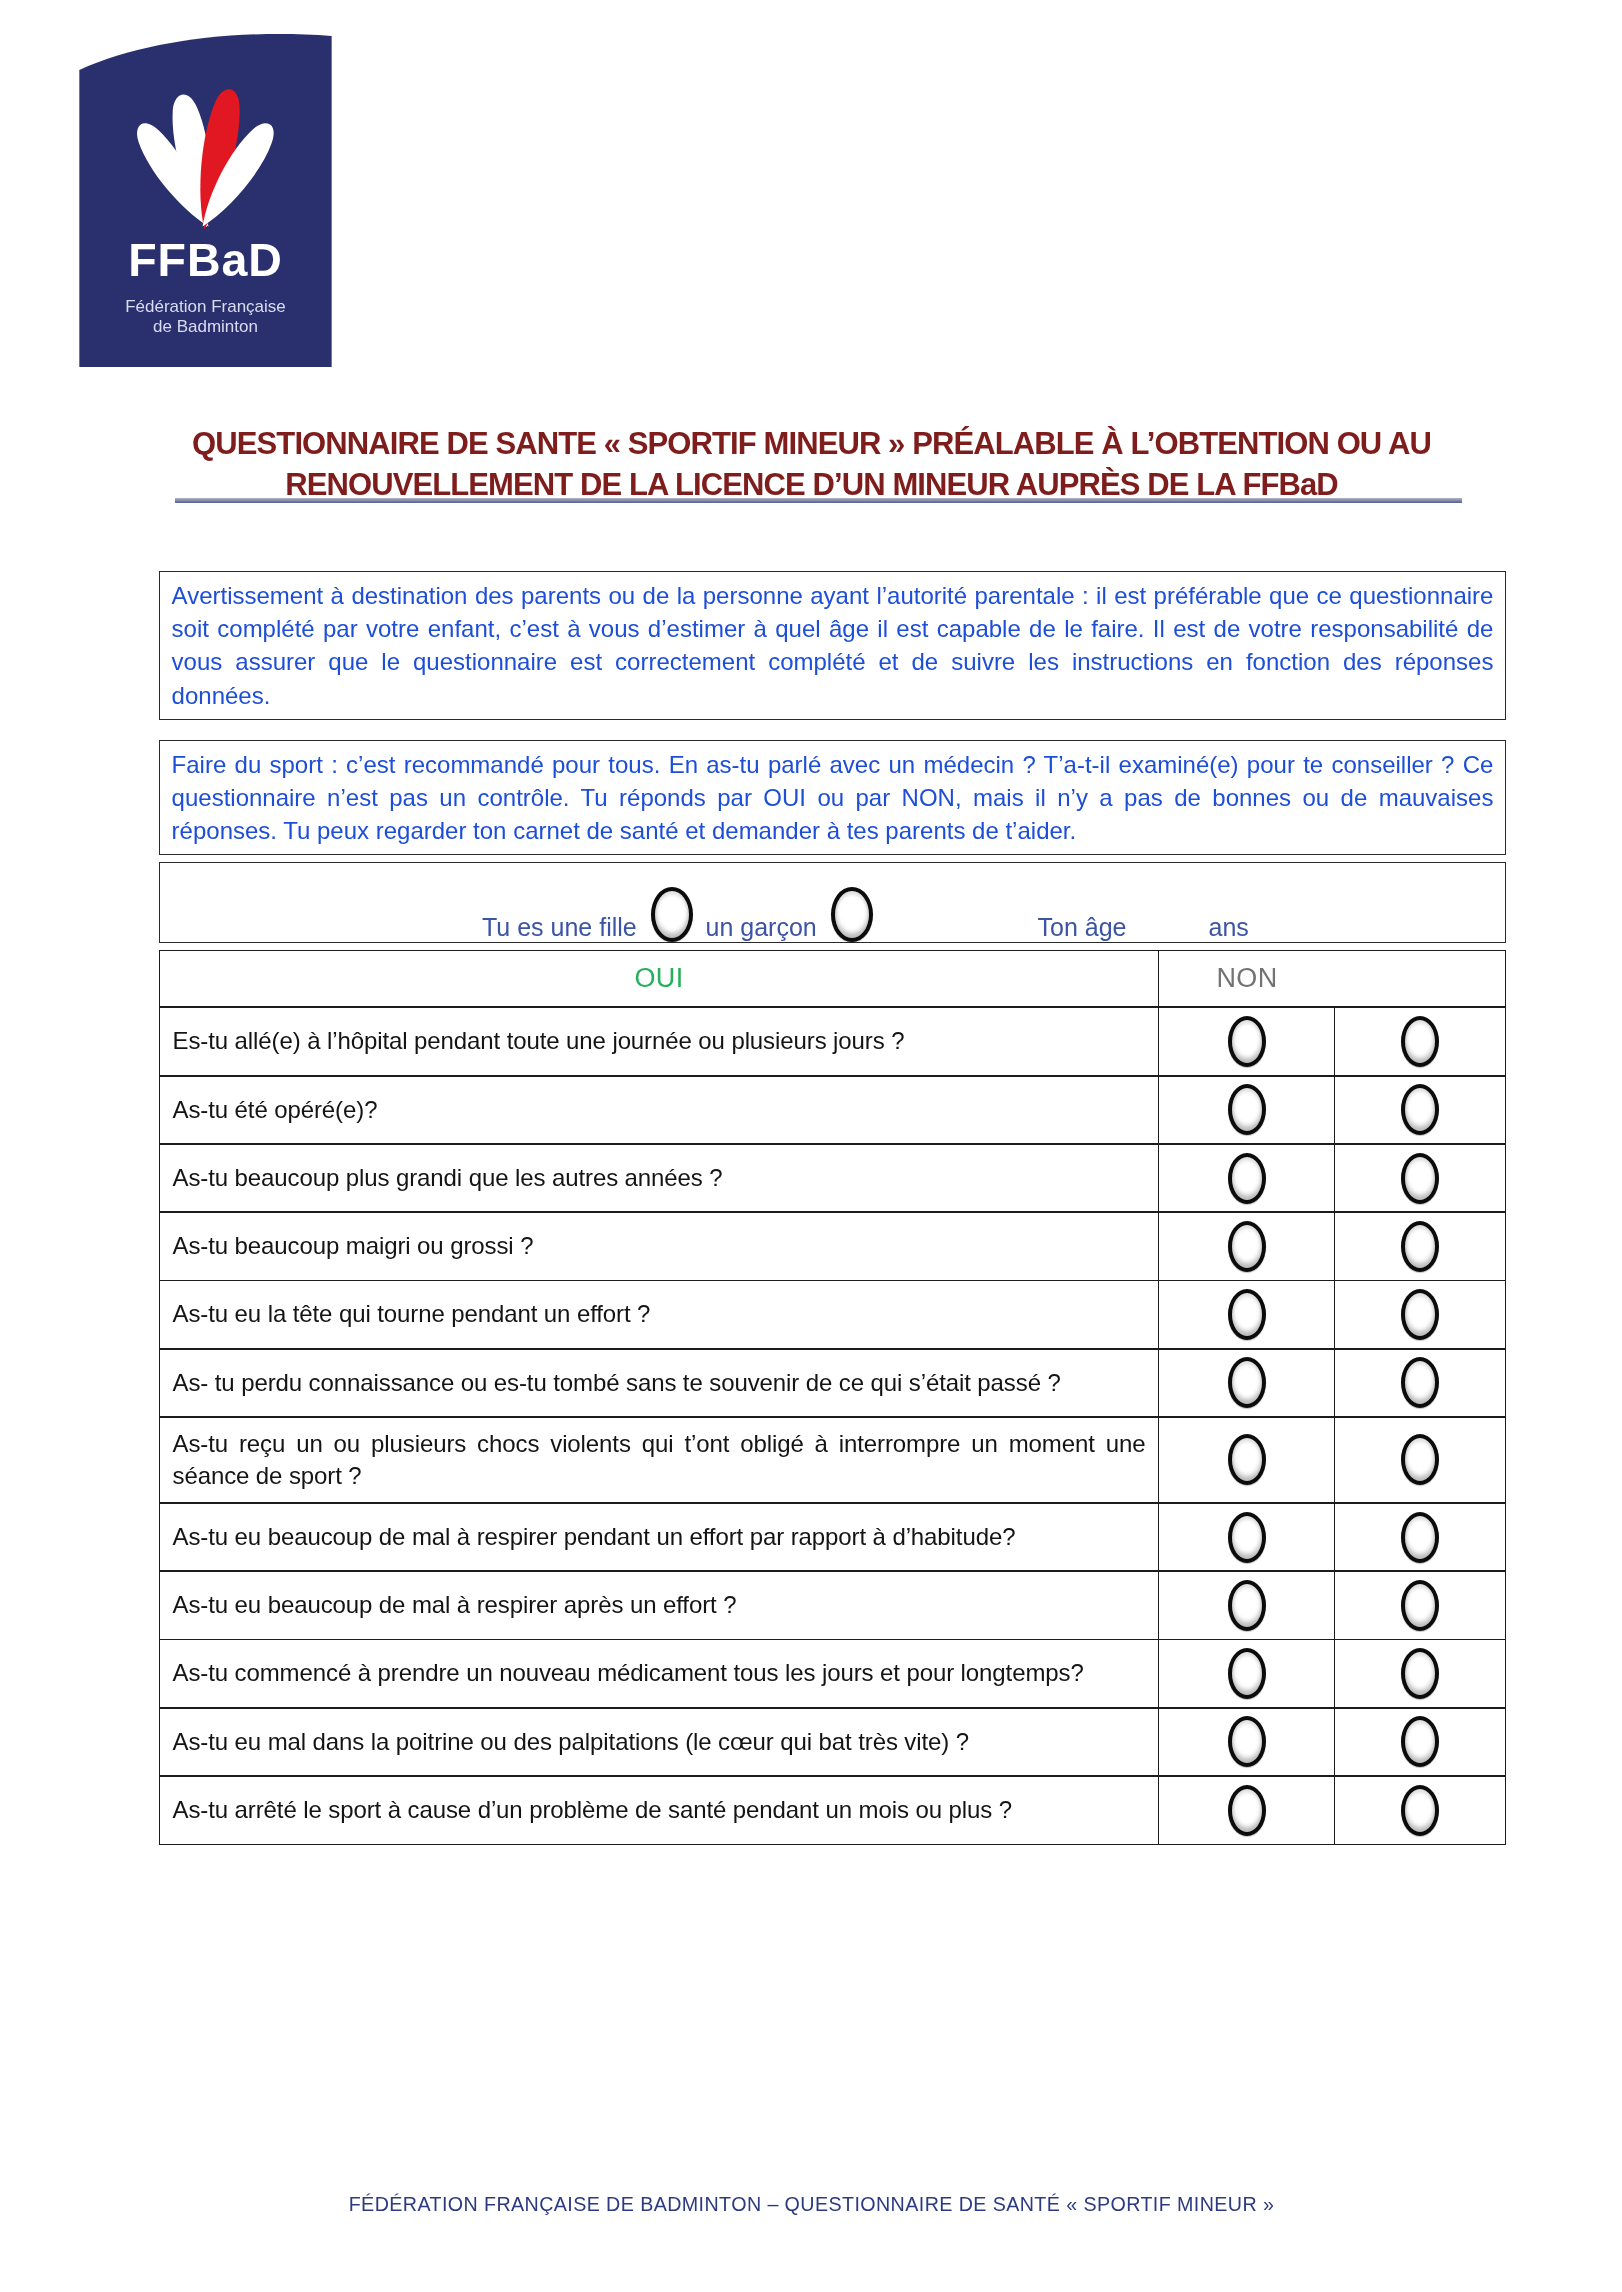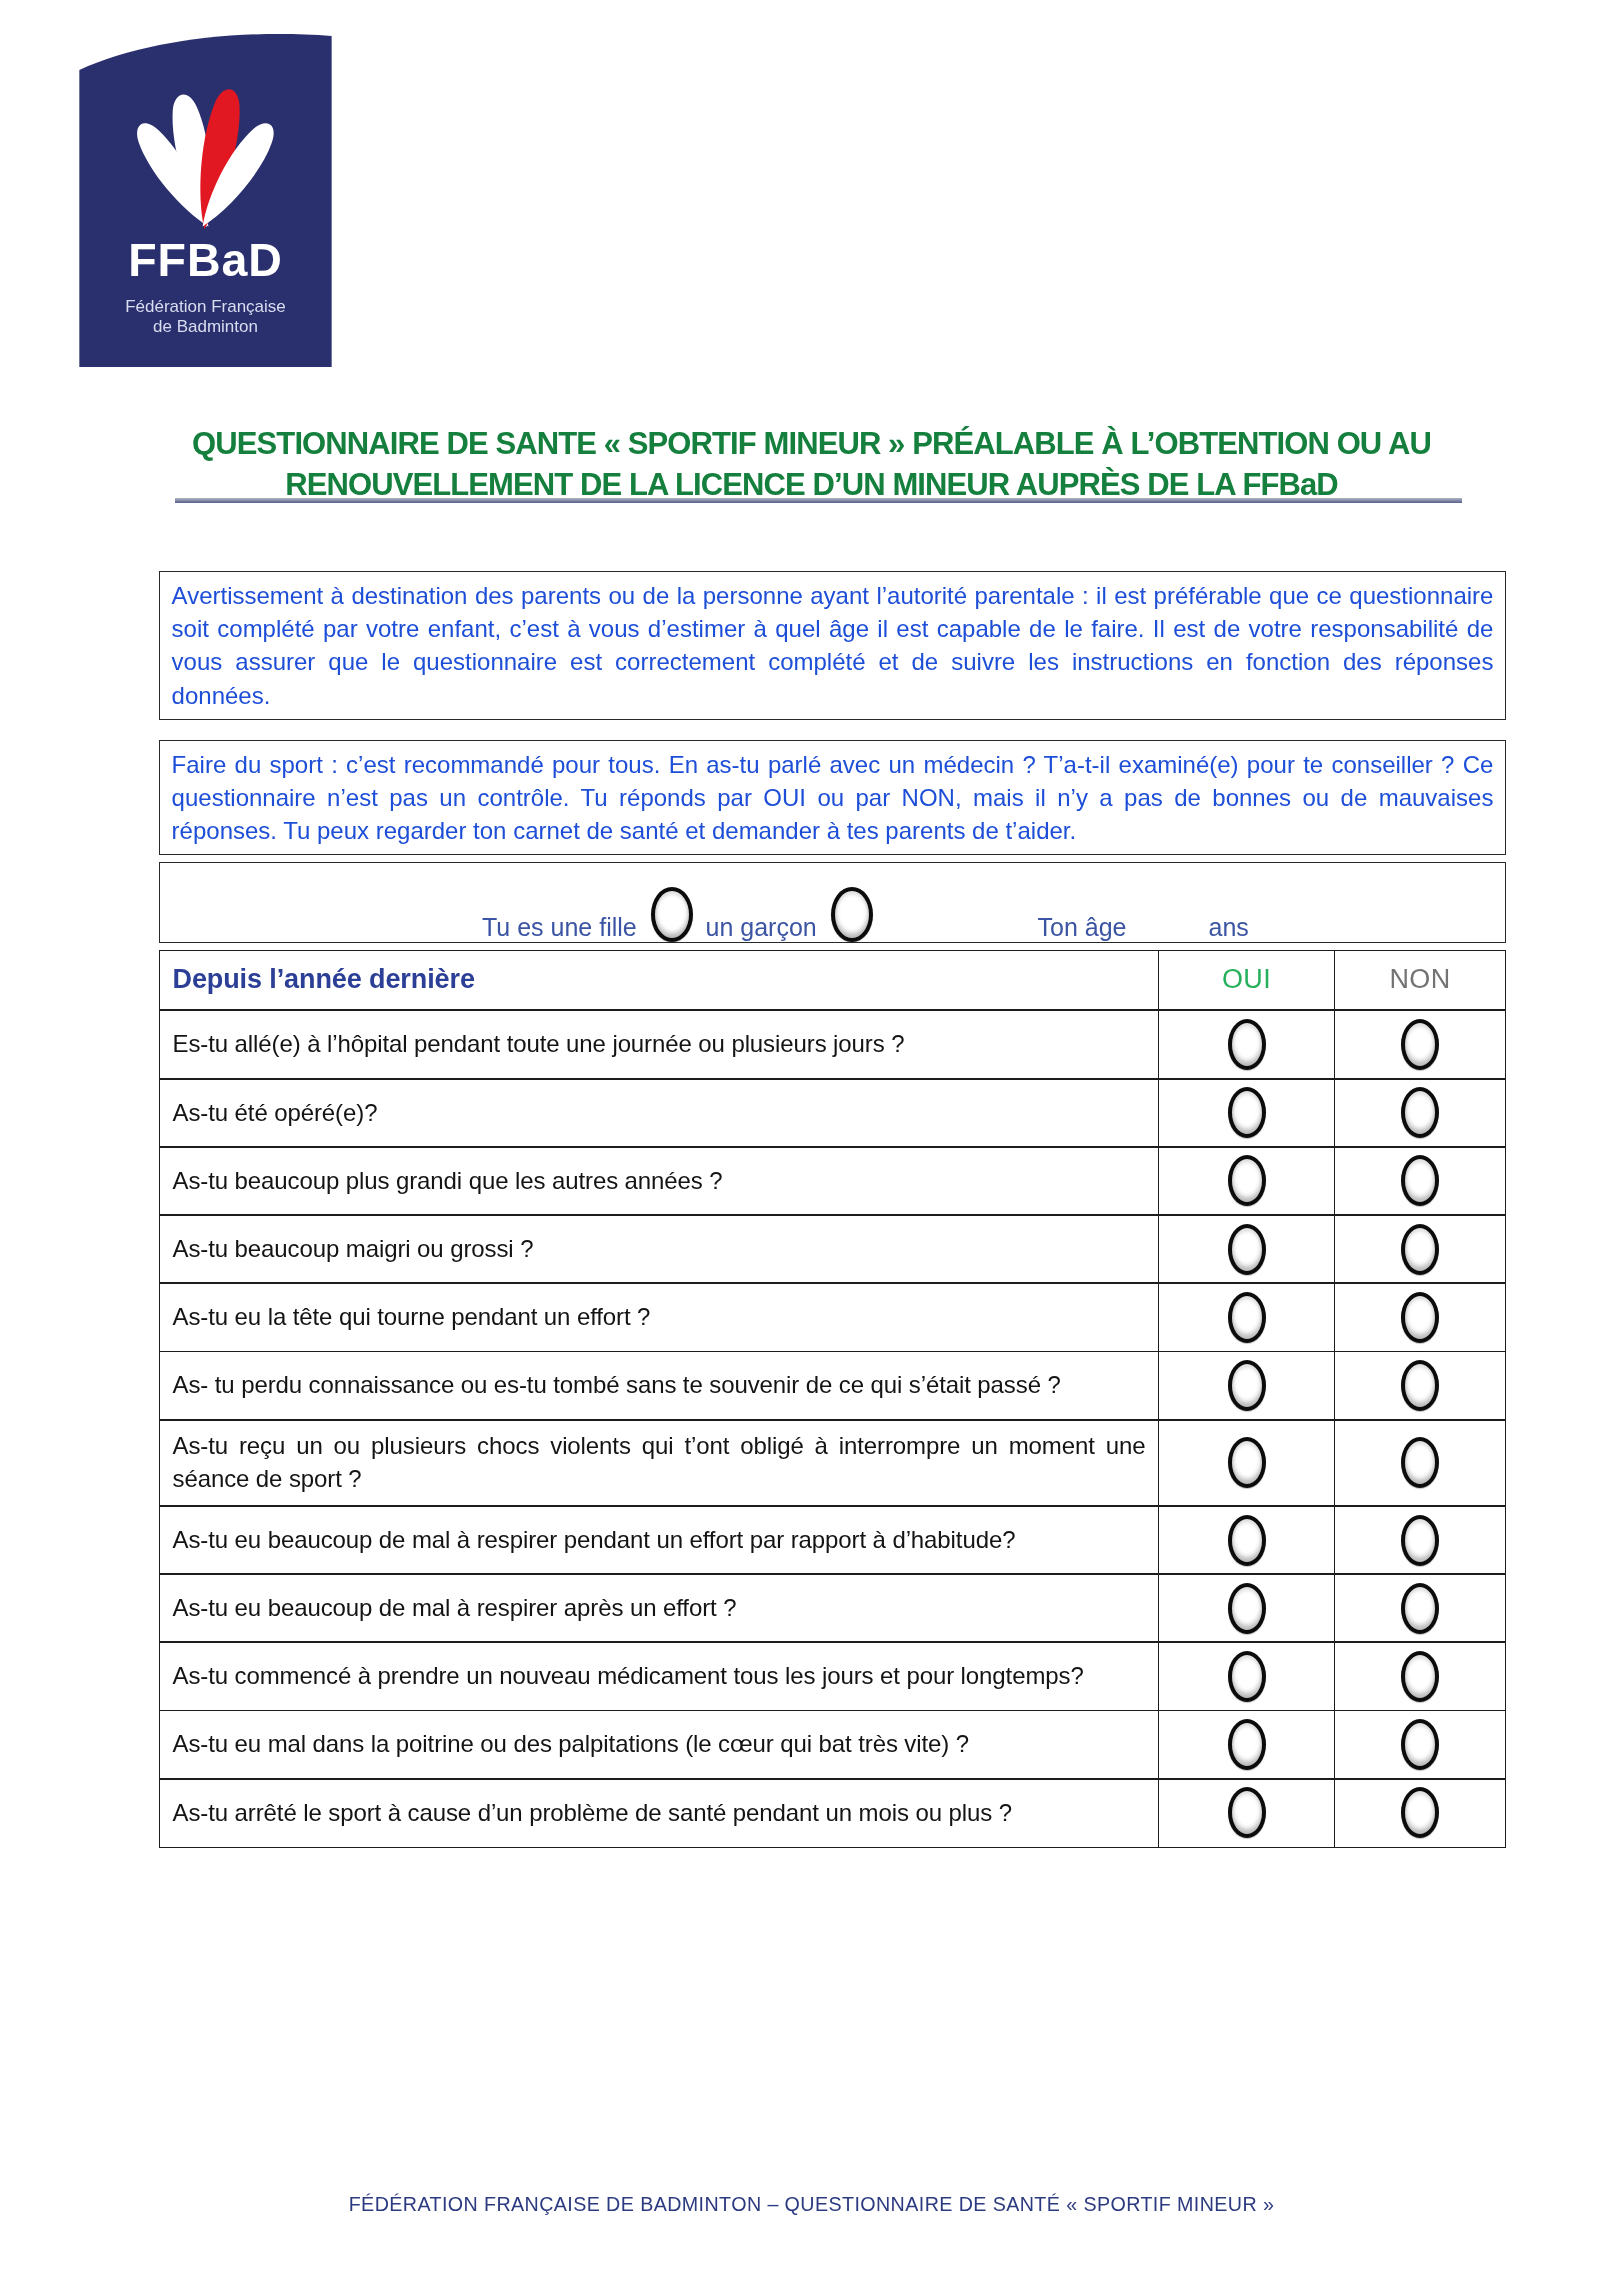--- a/index.html
+++ b/index.html
@@ -11,21 +11,21 @@
     color:#141414;
     -webkit-font-smoothing:antialiased;
   }
   
   .logo{position:absolute;left:79px;top:27px;width:253px;height:340px;}
   
   .title{
     position:absolute;left:0;top:403px;width:1623px;
     text-align:center;
     font-weight:bold;font-size:31px;letter-spacing:-0.9px;
-    color:#15803d;line-height:1.32;
+    color:#7f1d1d;line-height:1.32;
   }
   .title span{display:block;}
   .title-rule{
     position:absolute;left:175px;top:498px;width:1287px;height:4.5px;
     background:linear-gradient(#b2b6c2,#55608f);
   }
   
   .content{position:absolute;left:159px;top:571px;width:1347px;}
   .box{
     box-sizing:border-box;width:100%;
@@ -131,21 +131,20 @@
     <span class="radio big"></span>
     <span>un garçon</span>
     <span class="radio big"></span>
     <span class="age-label">Ton âge</span>
     <span class="age-field"></span>
     <span class="age-unit">ans</span>
   </div>
 
   <div class="qtable">
     <div class="t-row header">
-      <div class="cell q" style="color: rgb(44, 63, 150);">Depuis l’année dernière</div>
       <div class="cell ans yes" style="color: rgb(39, 176, 92);">OUI</div>
       <div class="cell ans no" style="color: #737373;">NON</div>
     </div>
     <div>
         <div class="t-row">
     <div class="cell q">
       <span>Es-tu allé(e) à l’hôpital pendant toute une journée ou plusieurs jours ?</span>
     </div>
     <div class="cell ans yes">
       <span class="radio cell-radio"></span>

